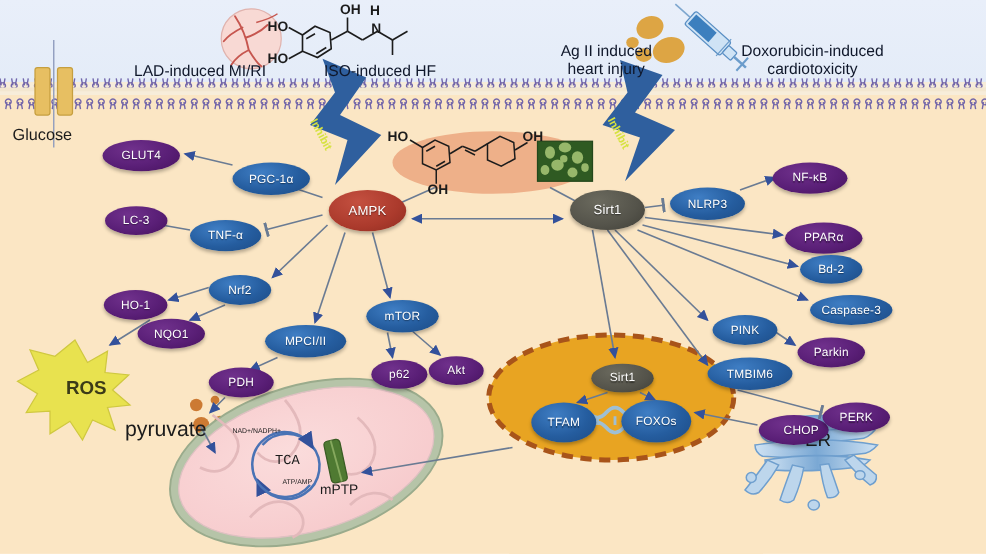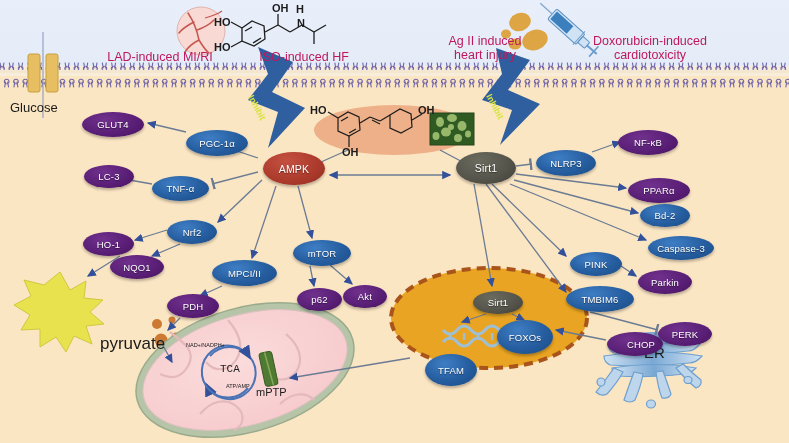--- a/index.html
+++ b/index.html
@@ -15,21 +15,21 @@
     position:absolute; left:0; top:0; width:789px; height:66px;
     background: linear-gradient(#e9effa, #e4ecf8);
   }
   .cytosol {
     position:absolute; left:0; top:66px; width:789px; height:377px;
     background:#fbe6c4;
   }
 
   
   .stim-label {
-    position:absolute; color:#be185d; font-size:12.5px; line-height:14px;
+    position:absolute; color:#0f172a; font-size:12.5px; line-height:14px;
     text-align:center; white-space:pre-line;
   }
 
   
   .node {
     position:absolute; border-radius:50%;
     display:flex; align-items:center; justify-content:center;
     color:#fff; font-size:9.5px; letter-spacing:.2px;
     text-shadow: 0 1px 1px rgba(0,0,0,.45);
     box-shadow: 0 2px 3px rgba(0,0,0,.28);
@@ -308,20 +308,21 @@
   <div class="plain" style="left:214px; top:16px; font-size:11px; font-weight:bold;">HO</div>
   <div class="plain" style="left:214px; top:41px; font-size:11px; font-weight:bold;">HO</div>
   <div class="plain" style="left:272px; top:2px; font-size:11px; font-weight:bold;">OH</div>
   <div class="plain" style="left:296px; top:3px; font-size:11px; font-weight:bold;">H</div>
   <div class="plain" style="left:297px; top:17px; font-size:11px; font-weight:bold;">N</div>
 
   <div class="plain" style="left:310px; top:104px; font-size:11px; font-weight:bold;">HO</div>
   <div class="plain" style="left:418px; top:104px; font-size:11px; font-weight:bold;">OH</div>
   <div class="plain" style="left:342px; top:146px; font-size:11px; font-weight:bold;">OH</div>
 
+  <div class="ros" style="left:40px; top:297px; width:58px; height:26px;">ROS</div>
   <div class="plain" style="left:100px; top:334px; font-size:17px;">pyruvate</div>
   <div class="plain" style="left:220px; top:363px; font-size:11px;font-family:Liberation Mono, monospace;">TCA</div>
   <div class="plain" style="left:186px; top:342px; font-size:5.5px;">NAD+/NADPH+</div>
   <div class="plain" style="left:226px; top:383px; font-size:5.5px;">ATP/AMP</div>
   <div class="plain" style="left:256px; top:386px; font-size:11px;">mPTP</div>
   <div class="plain" style="left:644px; top:344px; font-size:15px;">ER</div>
 
   <div id="nodes">
       <div class="node n-red" style="left: 263px; top: 152px; width: 62px; height: 33px; font-size: 10.5px;">
         <span>AMPK</span>
@@ -391,21 +392,21 @@
       </div>
       <div class="node n-purple" style="left: 607px; top: 332px; width: 56px; height: 24px; padding-left: 12px;">
         <span>CHOP</span>
       </div>
       <div class="node n-purple" style="left: 658px; top: 322px; width: 54px; height: 24px;">
         <span>PERK</span>
       </div>
       <div class="node n-gray" style="left: 473px; top: 291px; width: 50px; height: 23px;">
         <span>Sirt1</span>
       </div>
-      <div class="node n-blue" style="left: 425px; top: 322px; width: 52px; height: 32px; margin-top: 32px;">
+      <div class="node n-blue" style="left: 425px; top: 322px; width: 52px; height: 32px;">
         <span>TFAM</span>
       </div>
       <div class="node n-blue" style="left: 497px; top: 320px; width: 56px; height: 34px;">
         <span>FOXOs</span>
       </div>
     </div>
 
 </div>
 
 </body></html>

